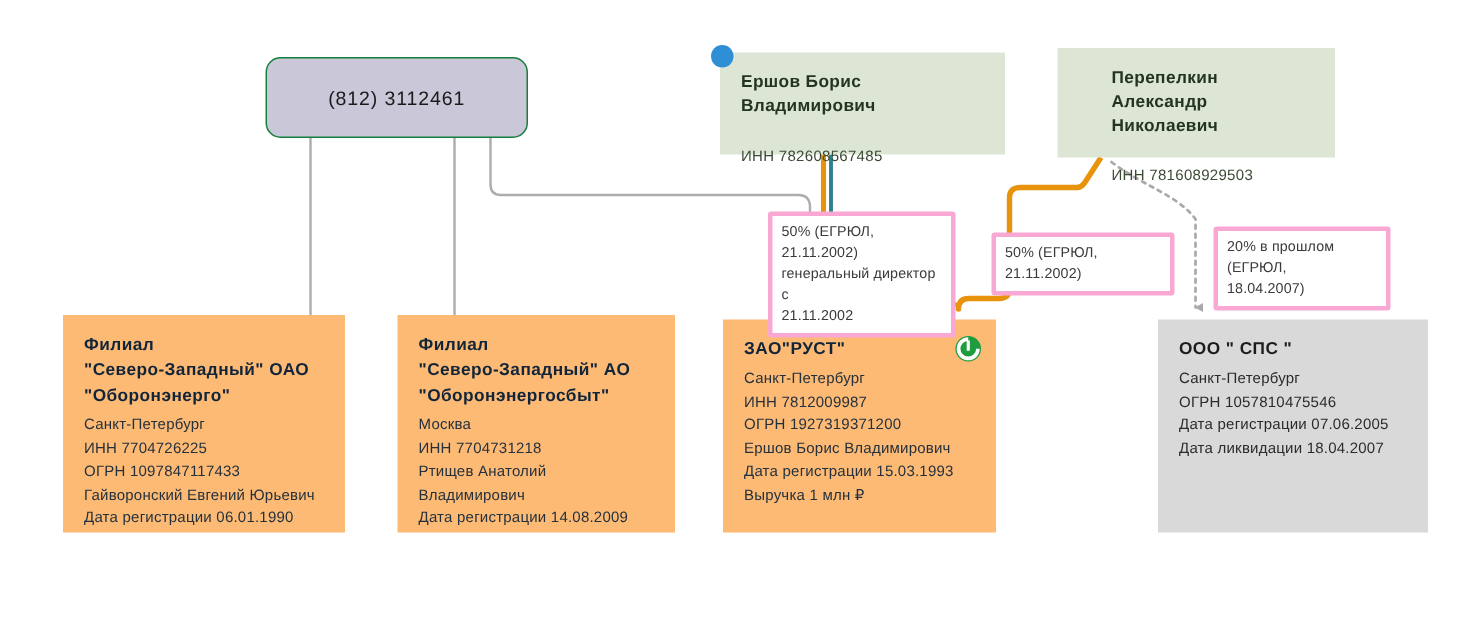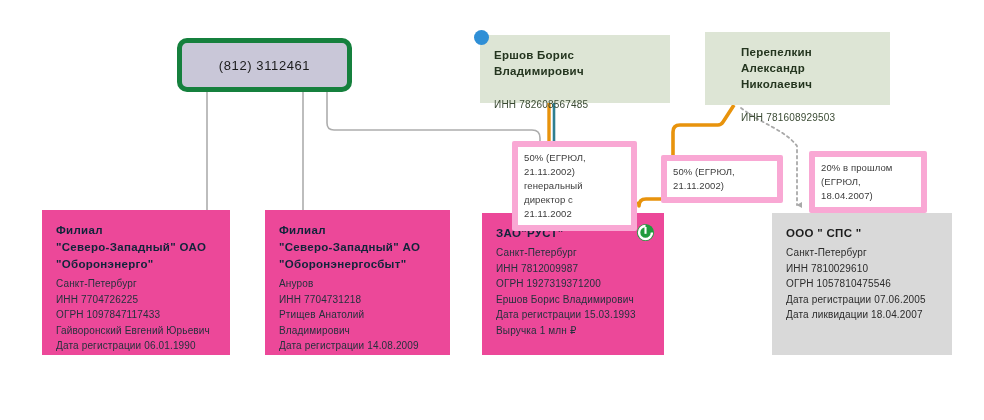--- a/index.html
+++ b/index.html
@@ -11,40 +11,40 @@
     position:relative;
   }
   #canvas{position:absolute;left:0;top:0;width:984px;height:420px;}
   #edges{position:absolute;left:0;top:0;width:984px;height:420px;}
 
   .node{position:absolute;box-sizing:border-box;border-radius:0;}
 
   
   .node-phone{
     background:#c9c7d8;
-    border:5px solid #15803d;
+    border:1px solid #15803d;
     border-radius:10px;
     display:flex;align-items:center;justify-content:center;
     color:#1b1b1b;font-size:13px;letter-spacing:.6px;
   }
   
   .node-person{
     background:#dde5d5;
     padding:12px 14px 10px 14px;
   }
   .node-person .nm{
     font-size:11.5px;color:#24351f;font-weight:600;
     line-height:16px;letter-spacing:.25px;white-space:pre-line;
   }
   .node-person .inn{
     font-size:10px;color:#3a4a33;margin-top:20px;letter-spacing:.2px;
   }
   
   .node-company{
-    background:#ec4899;
+    background:#fdba74;
     padding:12px 14px 10px 14px;
   }
   .node-company.gray{background:#d9d9d9;}
   .node-company .cname{
     font-size:11.5px;color:#10243a;font-weight:700;
     line-height:17px;letter-spacing:.3px;white-space:pre-line;
   }
   .node-company.gray .cname{color:#1c1c1c;}
   .node-company .ln{
     font-size:10px;color:#24313d;line-height:15.5px;letter-spacing:.15px;
@@ -55,21 +55,21 @@
   
   .badge-blue{
     position:absolute;width:15px;height:15px;border-radius:50%;
     background:#2f8fd6;
   }
   .badge-green{position:absolute;width:19px;height:19px;}
 
   
   .elabel{
     position:absolute;box-sizing:border-box;
-    background:#ffffff;border:6px solid #f9a8d4;border-radius:2px;
+    background:#ffffff;border:3px solid #f9a8d4;border-radius:2px;
     font-size:9.5px;color:#3b3b3b;line-height:14px;
     padding:4px 6px;letter-spacing:.1px;white-space:pre-line;
   }
 </style>
 </head>
 <body>
 
 <div id="canvas">
 
   <svg id="edges" viewBox="0 0 984 420" xmlns="http://www.w3.org/2000/svg">
@@ -146,21 +146,21 @@
     <div class="ln">ИНН 7704726225</div>
     <div class="ln">ОГРН 1097847117433</div>
     <div class="ln">Гайворонский Евгений Юрьевич</div>
     <div class="ln">Дата регистрации 06.01.1990</div>
   </div>
 
   <div class="node node-company" style="left:265px;top:210px;width:185px;height:145px;">
     <div class="cname">Филиал
 "Северо-Западный"  АО
 "Оборонэнергосбыт"</div>
-    <div class="ln first">Ануров</div>
+    <div class="ln first">Москва</div>
     <div class="ln">ИНН 7704731218</div>
     <div class="ln">Ртищев Анатолий Владимирович</div>
     <div class="ln">Дата регистрации 14.08.2009</div>
   </div>
 
   <div class="node node-company" style="left:482px;top:213px;width:182px;height:142px;">
     <div class="cname">ЗАО"РУСТ"</div>
     <div class="ln first">Санкт-Петербург</div>
     <div class="ln">ИНН 7812009987</div>
     <div class="ln">ОГРН 1927319371200</div>
@@ -170,21 +170,20 @@
   </div>
   <svg class="badge-green" style="left:636px;top:223px;" viewBox="0 0 20 20" xmlns="http://www.w3.org/2000/svg">
     <circle cx="10" cy="10" r="9" fill="#1f9c3d"></circle>
     <path d="M10,3.2 A6.8,6.8 0 1 0 16.8,10" fill="none" stroke="#ffffff" stroke-width="2.6"></path>
     <rect x="8.9" y="4.2" width="2.2" height="7.2" fill="#ffffff"></rect>
   </svg>
 
   <div class="node node-company gray" style="left:772px;top:213px;width:180px;height:142px;">
     <div class="cname">ООО " СПС "</div>
     <div class="ln first">Санкт-Петербург</div>
-    <div class="ln">ИНН 7810029610</div>
     <div class="ln">ОГРН 1057810475546</div>
     <div class="ln">Дата регистрации 07.06.2005</div>
     <div class="ln">Дата ликвидации 18.04.2007</div>
   </div>
 
   <div class="elabel" style="left:512px;top:141px;width:125px;">50% (ЕГРЮЛ, 21.11.2002)
 генеральный директор с
 21.11.2002</div>
 
   <div class="elabel" style="left:661px;top:155px;width:122px;">50% (ЕГРЮЛ, 21.11.2002)</div>

